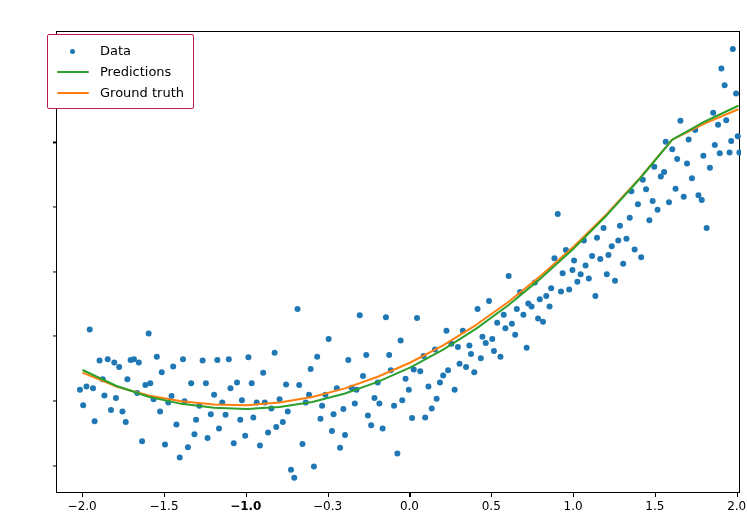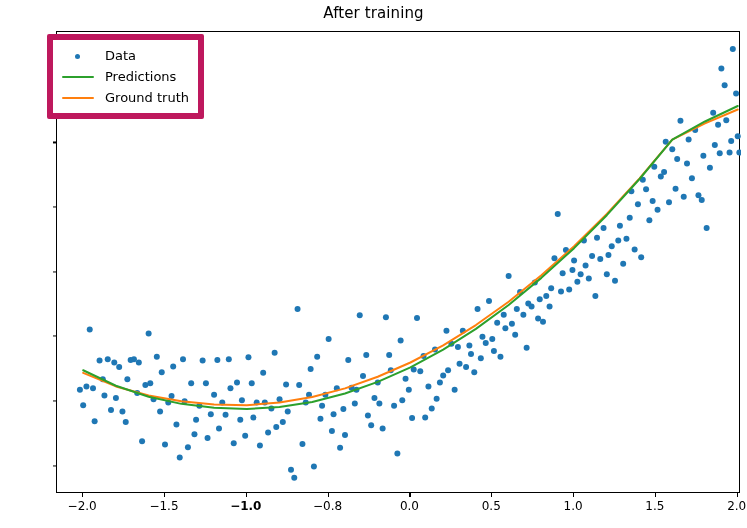--- a/index.html
+++ b/index.html
@@ -11,34 +11,33 @@
   
   #axes{position:absolute;left:56px;top:31px;width:684px;height:462px;
         border:1.1px solid #000;box-sizing:border-box;background:#fff;}
   #plotsvg{position:absolute;left:0;top:0;width:684px;height:462px;display:block;}
   .ytick-mark{position:absolute;width:3.5px;height:1.1px;background:#000;
               transform:translateY(-50%);}
   .xtick-label{position:absolute;top:499px;transform:translateX(-50%);
                font-size:12px;color:#000;white-space:nowrap;}
   .xtick-mark{position:absolute;top:493px;width:1.1px;height:3.5px;background:#000;}
   #legend{position:absolute;left:47px;top:34px;background:#fff;
-          border:6px solid #be185d;border-radius:2px;padding:5px 9px 5px 7px;
+          border:1px solid #be185d;border-radius:2px;padding:5px 9px 5px 7px;
           box-sizing:border-box;}
   .legend-row{display:flex;align-items:center;height:21px;}
   .legend-key{width:36px;height:14px;position:relative;margin-right:9px;}
   .legend-line{position:absolute;left:2px;top:6px;width:32px;height:2px;border-radius:1px;}
   .legend-dot{position:absolute;left:15px;top:5px;width:5px;height:5px;border-radius:50%;}
   .legend-label{font-size:13px;color:#000;white-space:nowrap;}
 </style>
 </head>
 <body>
 
 <div id="figure">
 
-  <div id="title">After training</div>
 
   <div id="axes">
     <svg id="plotsvg" viewBox="0 0 684 462" preserveAspectRatio="none">
       <g id="scatter-layer">
           <circle cx="22.91" cy="357.65" r="3.00" fill="#1f77b4"></circle>
           <circle cx="26.18" cy="373.15" r="3.00" fill="#1f77b4"></circle>
           <circle cx="29.45" cy="354.42" r="3.00" fill="#1f77b4"></circle>
           <circle cx="32.73" cy="297.55" r="3.00" fill="#1f77b4"></circle>
           <circle cx="37.64" cy="389.31" r="3.00" fill="#1f77b4"></circle>
           <circle cx="42.55" cy="328.57" r="3.00" fill="#1f77b4"></circle>
@@ -284,21 +283,21 @@
       <div class="ytick-mark" style="top: 207.077px; left: 52.5px;"></div>
       <div class="ytick-mark" style="top: 271.692px; left: 52.5px;"></div>
       <div class="ytick-mark" style="top: 336.308px; left: 52.5px;"></div>
       <div class="ytick-mark" style="top: 400.923px; left: 52.5px;"></div>
       <div class="ytick-mark" style="top: 465.538px; left: 52.5px;"></div>
     </div>
   <div id="xtick-labels">
       <div class="xtick-label" style="left: 82.1818px;">−2.0</div>
       <div class="xtick-label" style="left: 164px;">−1.5</div>
       <div class="xtick-label" style="left: 245.818px; font-weight: bold;">−1.0</div>
-      <div class="xtick-label" style="left: 327.636px;">−0.8</div>
+      <div class="xtick-label" style="left: 327.636px;">−0.3</div>
       <div class="xtick-label" style="left: 409.455px; text-align: right;">0.0</div>
       <div class="xtick-label" style="left: 491.273px;">0.5</div>
       <div class="xtick-label" style="left: 573.091px; text-align: center;">1.0</div>
       <div class="xtick-label" style="left: 654.909px;">1.5</div>
       <div class="xtick-label" style="left: 736.727px;">2.0</div>
     </div>
   <div id="xtick-marks">
       <div class="xtick-mark" style="left: 82.1818px;"></div>
       <div class="xtick-mark" style="left: 164px;"></div>
       <div class="xtick-mark" style="left: 245.818px;"></div>

